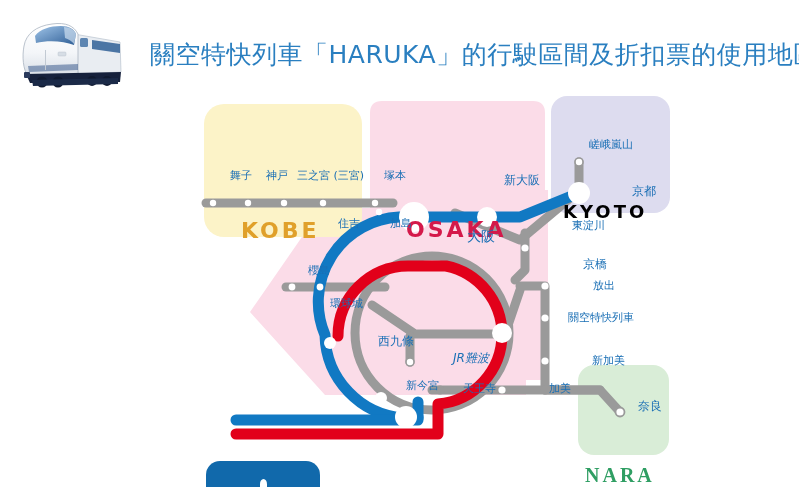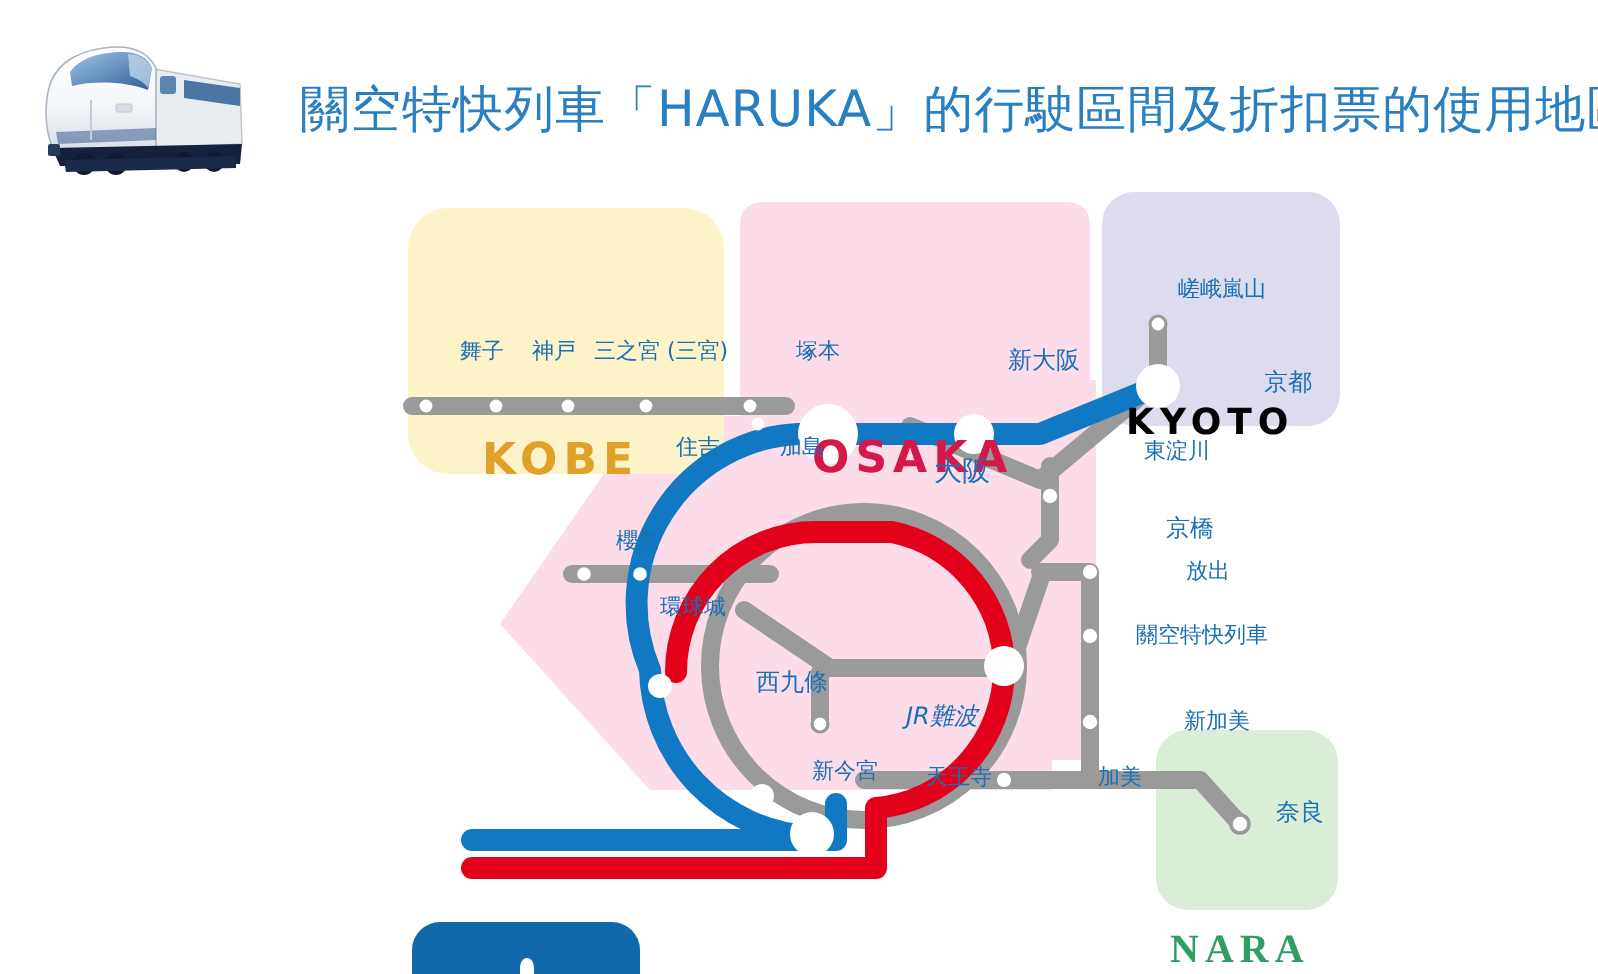--- a/index.html
+++ b/index.html
@@ -199,21 +199,21 @@
     </svg>
 
     <div class="region-label rl-kobe">KOBE</div>
     <div class="region-label rl-osaka">OSAKA</div>
     <div class="region-label rl-kyoto">KYOTO</div>
     <div class="region-label rl-nara">NARA</div>
 
     <div class="stn" style="left:192px; top:80px;">舞子</div>
     <div class="stn" style="left:228px; top:80px;">神戸</div>
     <div class="stn" style="left:259px; top:80px;">三之宮 (三宮)</div>
-    <div class="stn" style="left:360px; top:80px;">塚本</div>
+    <div class="stn" style="left:346px; top:80px;">塚本</div>
     <div class="stn" style="left:300px; top:128px;">住吉</div>
     <div class="stn" style="left:352px; top:128px;">加島</div>
     <div class="stn mid" style="left:466px; top:84px;font-family:Liberation Serif, serif;">新大阪</div>
     <div class="stn mid" style="left:594px; top:95px;">京都</div>
     <div class="stn" style="left:551px; top:49px;">嵯峨嵐山</div>
     <div class="stn big" style="left:429px; top:139px;">大阪</div>
     <div class="stn" style="left:534px; top:130px;">東淀川</div>
     <div class="stn mid" style="left:545px; top:168px;">京橋</div>
     <div class="stn" style="left:555px; top:190px;">放出</div>
     <div class="stn" style="left:530px; top:222px;">關空特快列車</div>

